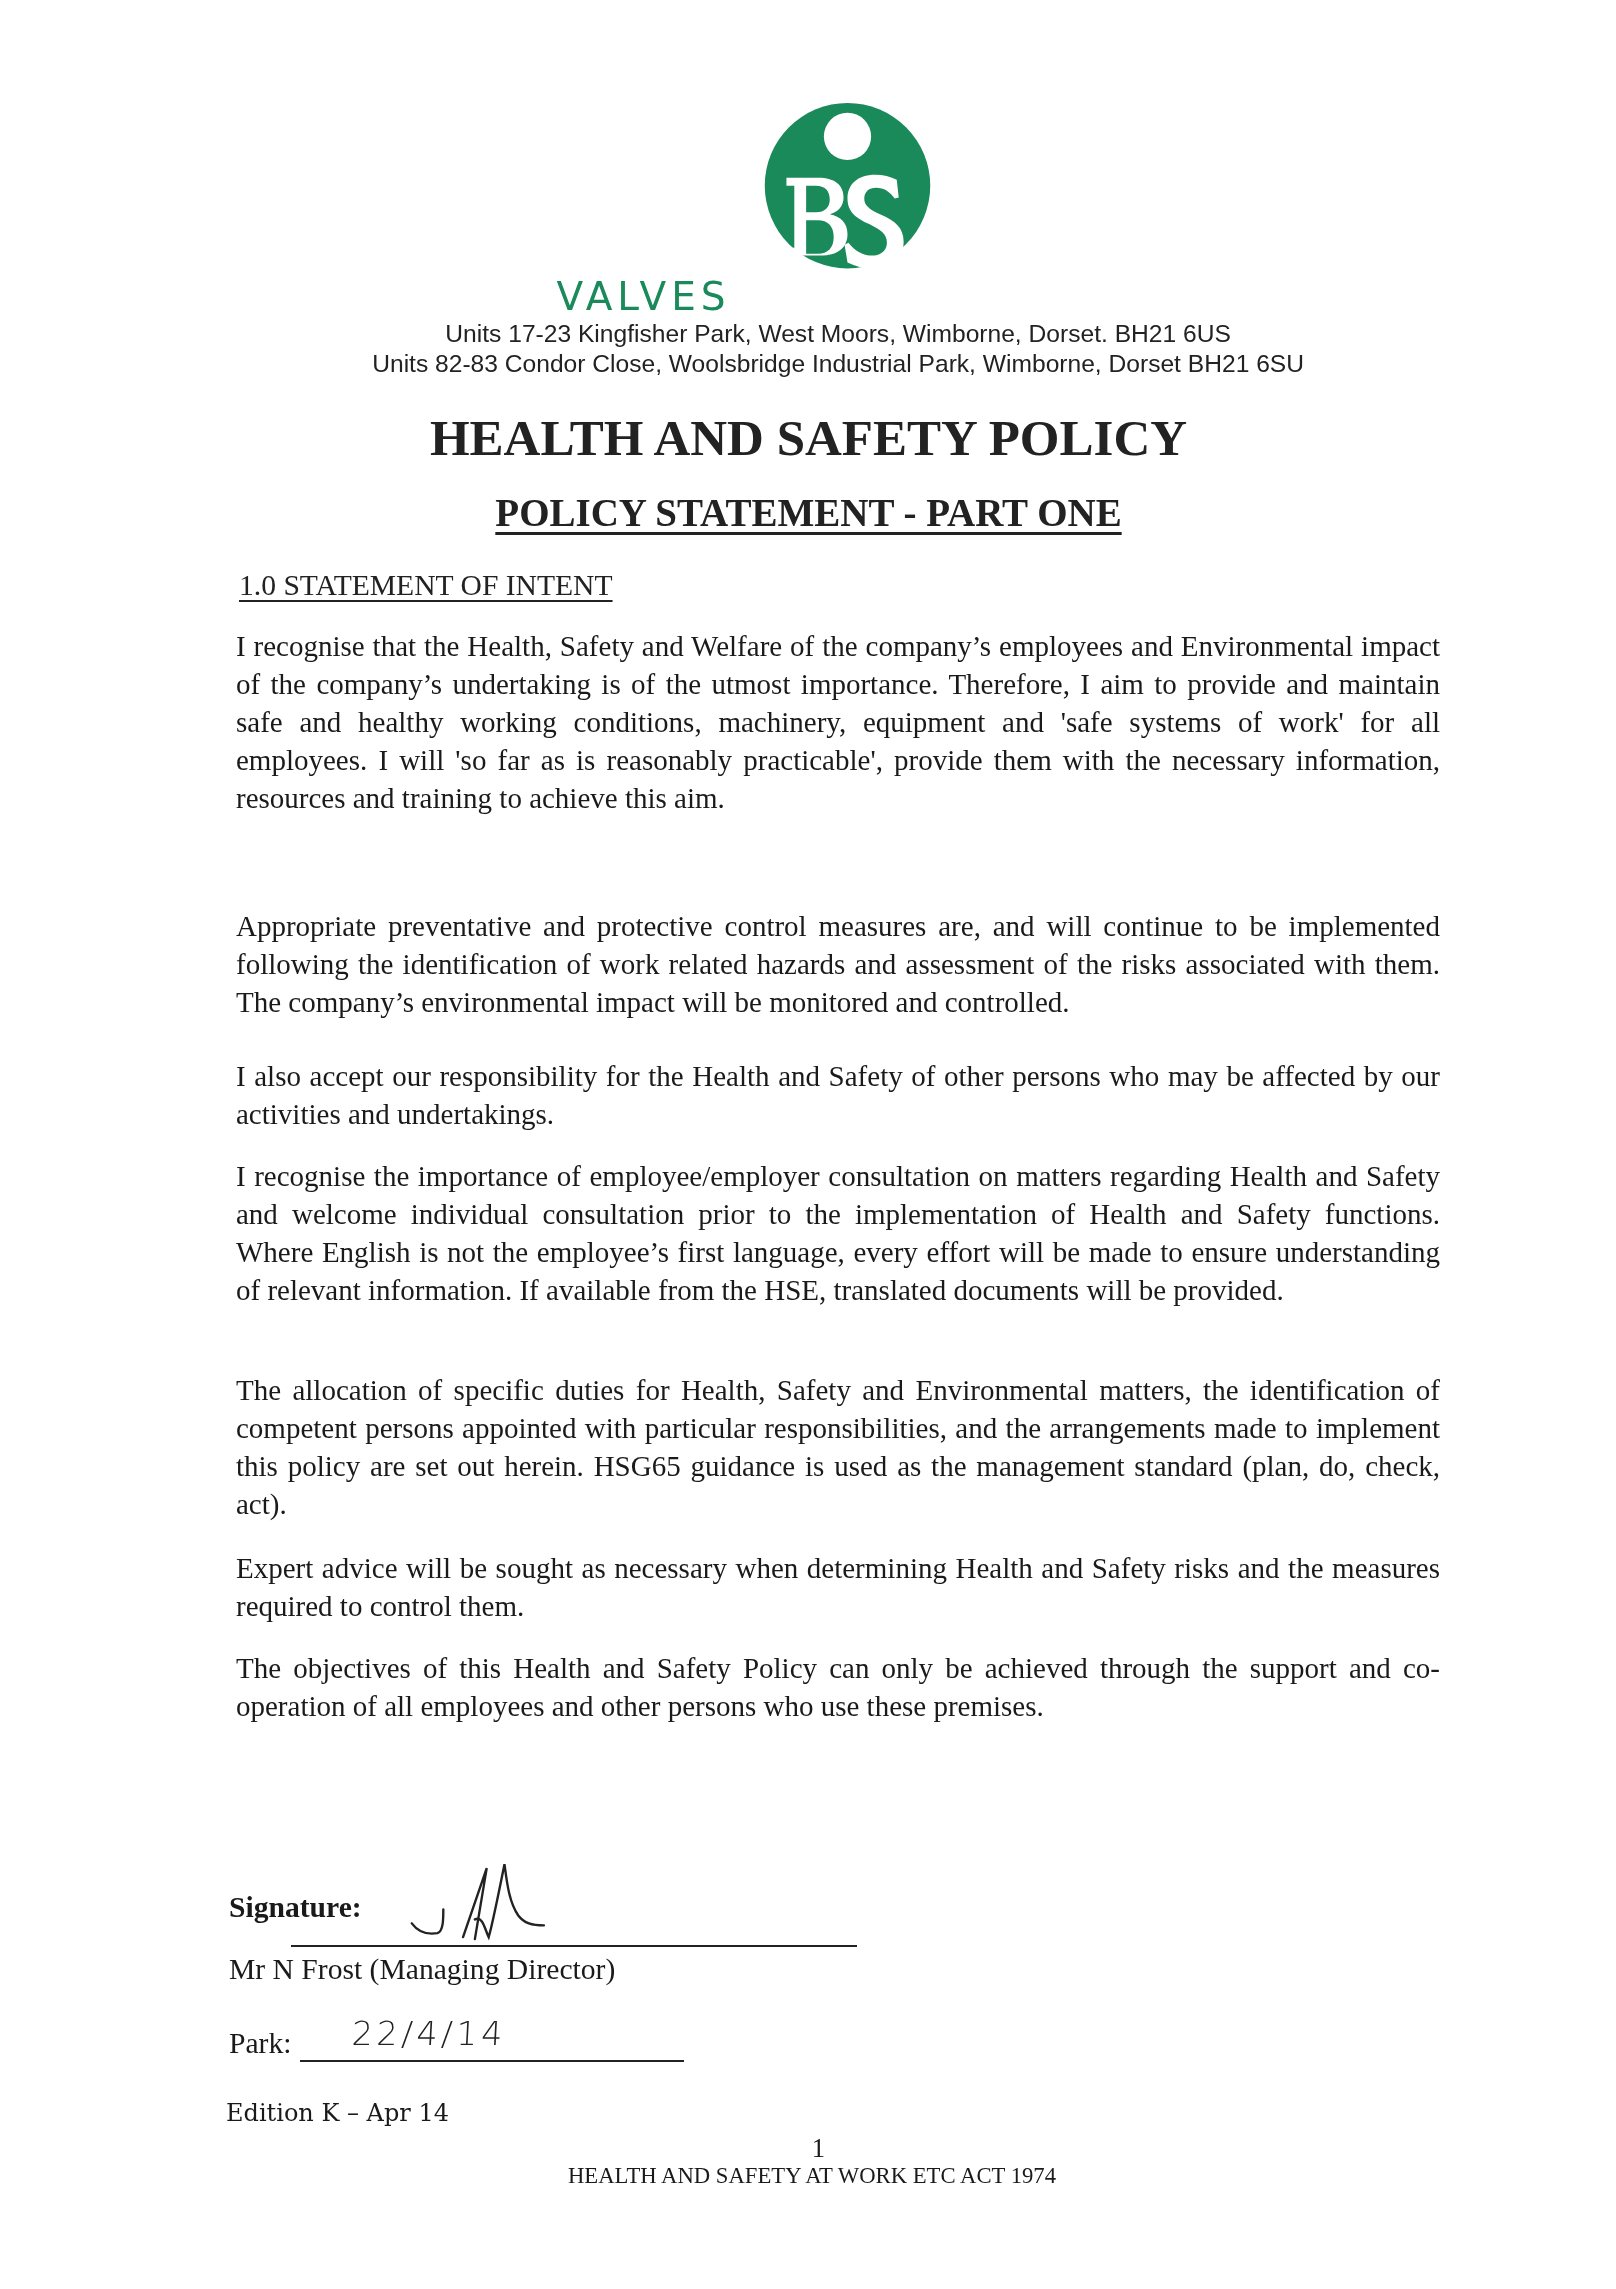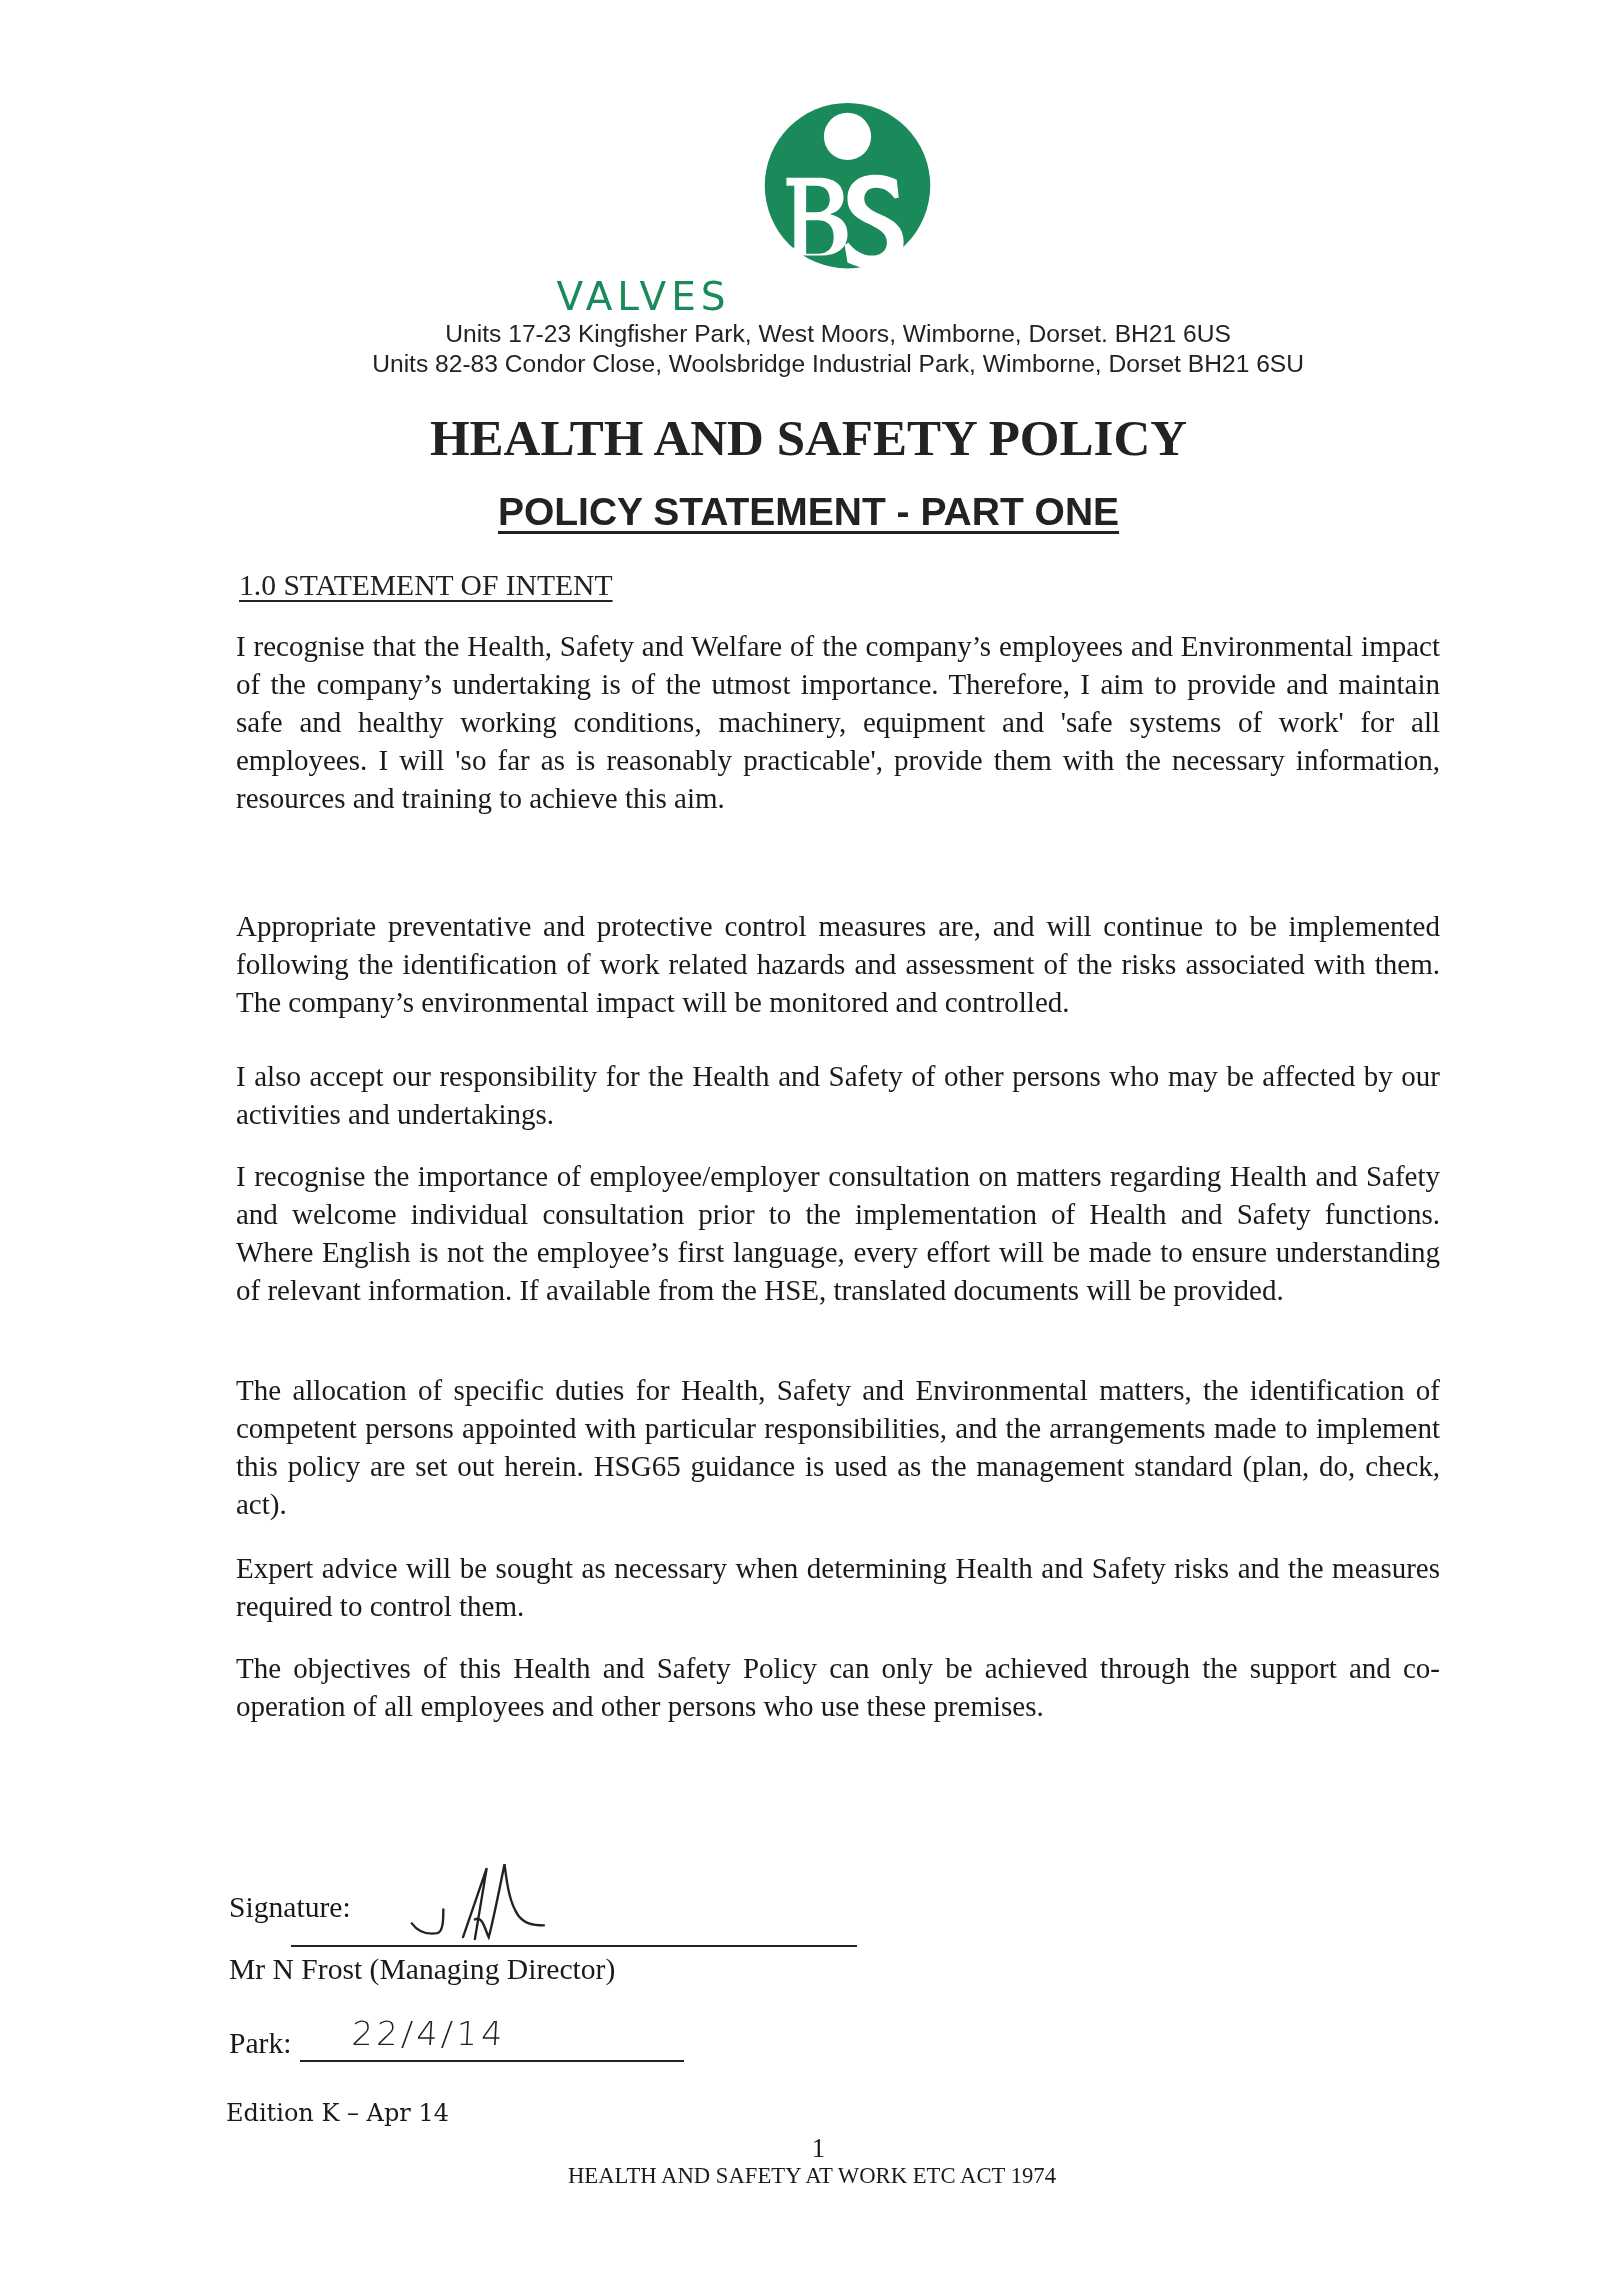--- a/index.html
+++ b/index.html
@@ -12,39 +12,39 @@
     font-family: "DejaVu Sans", sans-serif; font-size: 39px; letter-spacing: 4.9px; color: #1a8a5a; }
 
   .address { position: absolute; left: 0; width: 1617px; text-align: center;
     font-family: "Liberation Sans", sans-serif; font-size: 24.6px; color: #222; }
   .addr1 { top: 320px; left: 29.6px; }
   .addr2 { top: 350px; left: 29.6px; }
 
   .title { position: absolute; left: 0; width: 1617px; top: 409px; text-align: center;
     font-family: "Liberation Serif", serif; font-weight: bold; font-size: 51px; color: #222; letter-spacing: 0px; }
   .subtitle { position: absolute; left: 0; width: 1617px; top: 490px; text-align: center;
-    font-family: Liberation Sans, sans-serif; font-weight: bold; font-size: 39px; color: #222; }
+    font-family: Liberation Serif, serif; font-weight: bold; font-size: 39px; color: #222; }
   .subtitle span { text-decoration: underline; text-decoration-thickness: 3px; text-underline-offset: 5.9px; }
 
   .section-head { position: absolute; left: 239px; top: 569px;
     font-family: "Liberation Serif", serif; font-size: 29.6px; color: #222; text-decoration: underline; text-underline-offset: 4.9px; }
 
   .body-text { position: absolute; left: 236px; width: 1204px;
     font-family: "Liberation Serif", serif; font-size: 29px; line-height: 38px; color: #1a1a1a;
     text-align: justify; margin: 0; }
   .p1 { top: 627px; }
   .p2 { top: 880px; margin-top: 27px; }
   .p3 { top: 1057px; }
   .p4 { top: 1157px; }
   .p5 { top: 1371px; }
   .p6 { top: 1549px; }
   .p7 { top: 1649px; }
   .p8 { top: 1749px; }
 
-  .sig-row { position: absolute; left: 229px; top: 1891px; font-family: "Liberation Serif", serif; font-size: 29.6px; }
+  .sig-row { position: absolute; left: 229px; top: 1891px; font-family: "Liberation Serif", serif; font-size: 29.6px; font-weight: bold; }
   .sig-line { position: absolute; left: 291px; top: 1945px; width: 566px; border-bottom: 2px solid #222; }
   .sig-svg { position: absolute; left: 394px; top: 1862px; width: 217px; height: 99px; }
   .sig-name { position: absolute; left: 229px; top: 1953px; font-family: "Liberation Serif", serif; font-size: 29.6px; }
   .date-label { position: absolute; left: 229px; top: 2027px; font-family: "Liberation Serif", serif; font-size: 29.6px; }
   .date-line { position: absolute; left: 300px; top: 2060px; width: 384px; border-bottom: 2px solid #222; }
   .date-val { position: absolute; left: 281px; top: 2014px; width: 296px; font-family: "DejaVu Sans", sans-serif;
     font-size: 33px; font-weight: 300; color: #222; letter-spacing: 3.9px; text-align: center; transform: skewX(-3deg); }
 
   .edition { position: absolute; left: 226px; top: 2099px; font-family: "DejaVu Serif", serif; font-size: 24px; color: #1a1a1a; }
   .page-num { position: absolute; left: 0; width: 1617px; top: 2133px; text-align: center;

